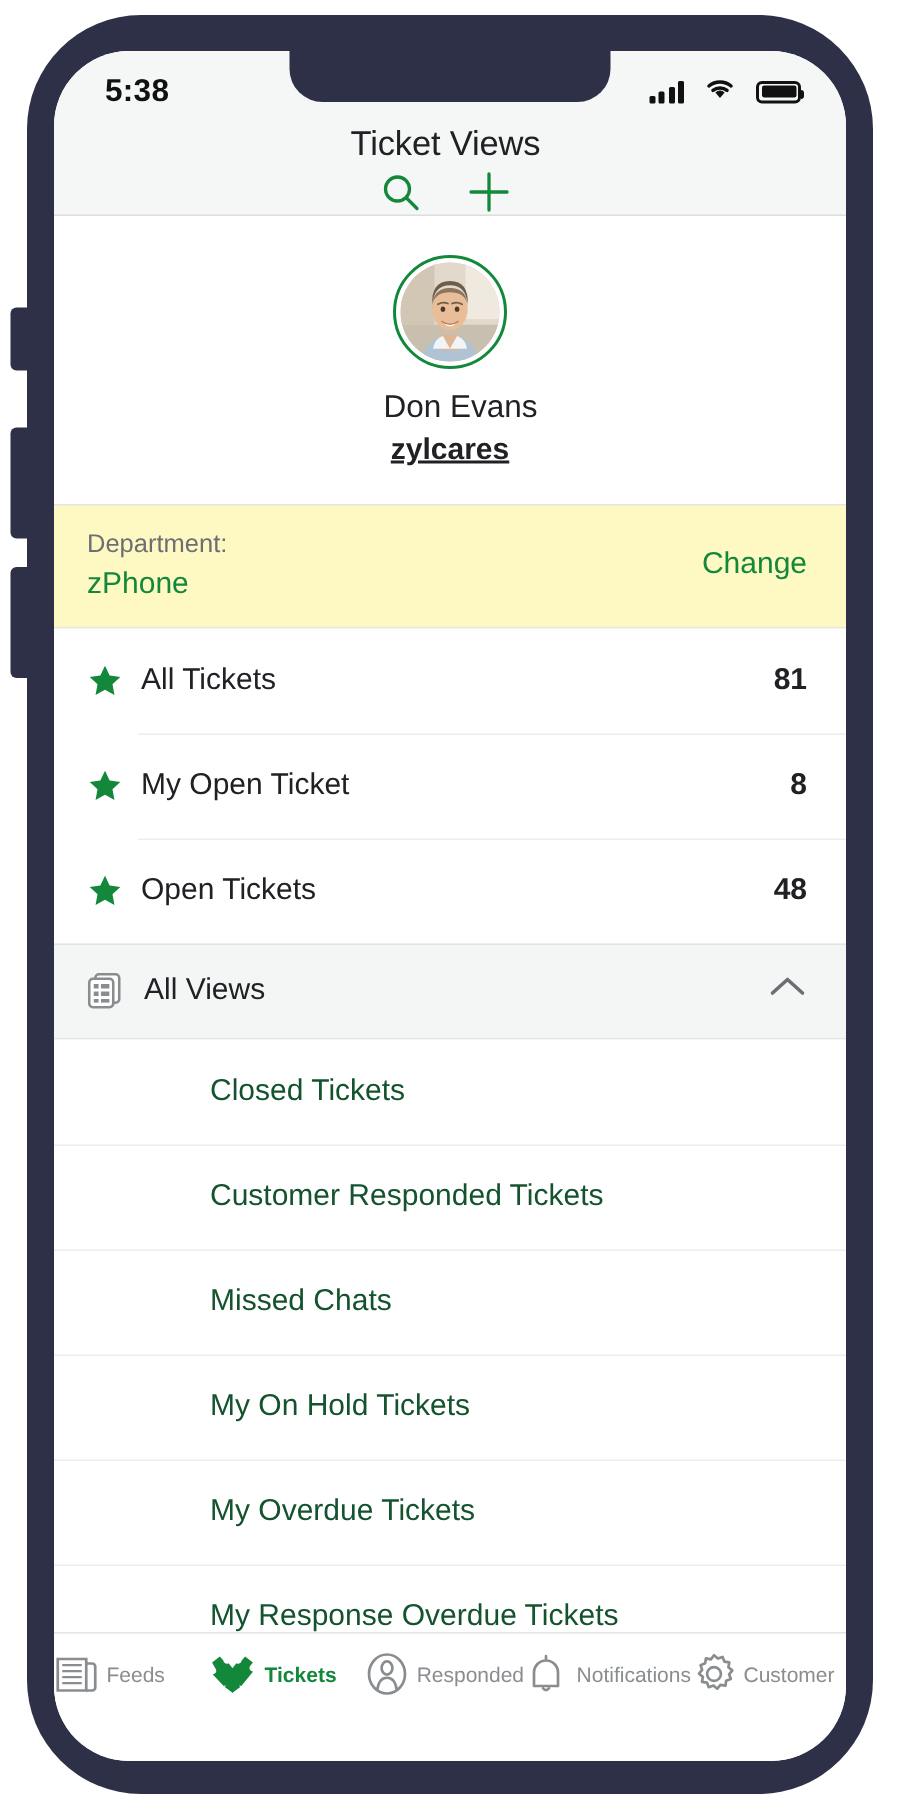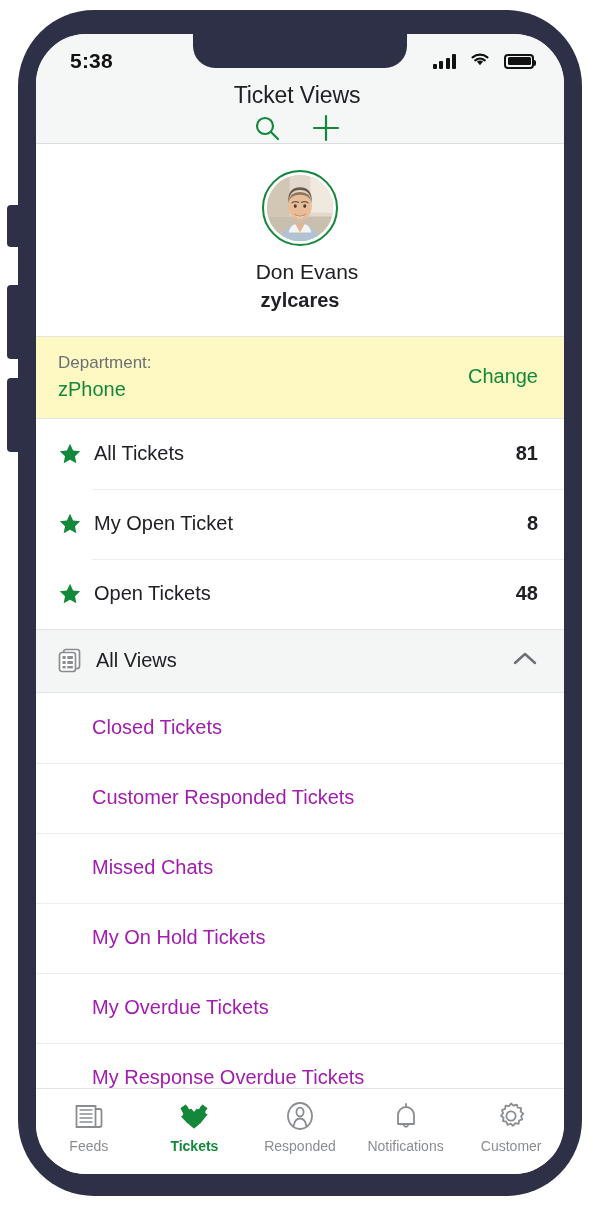--- a/index.html
+++ b/index.html
@@ -134,20 +134,21 @@
     margin-top:14px;
     font-size:21px;
     color:#202124;
     margin-left:14px;
   }
   .profile-handle {
     margin-top:5px;
     font-size:20px;
     font-weight:bold;
     color:#202124;
+    text-decoration:underline;
   }
 
   
   .dept-bar {
     background:#fef9c3;
     border-top:1px solid #E3E4E4;
     border-bottom:1px solid #E3E4E4;
     display:flex;
     align-items:center;
     justify-content:space-between;
@@ -203,38 +204,38 @@
     height:70px;
     padding:0 26px 0 56px;
     position:relative;
     cursor:pointer;
   }
   .view-row + .view-row::before {
     content:"";
     position:absolute; left:0; right:0; top:0;
     height:1px; background:#EDEDED;
   }
-  .view-label { font-size:20px; color:#a21caf; }
+  .view-label { font-size:20px; color:#14532d;margin-left:48px; }
 
   
   .tab-bar {
     position:absolute;
     left:0; right:0; bottom:0;
     height:86px;
     background:#ffffff;
     border-top:1px solid #E3E4E4;
     display:flex;
     align-items:flex-start;
     padding-top:10px;
     z-index:20;
   }
   .tab {
     flex:1;
     display:flex;
-    flex-direction:column;
+    flex-direction:row;
     align-items:center;
     gap:5px;
     cursor:pointer;
   }
   .tab-ico { height:34px; display:flex; align-items:center; justify-content:center; }
   .tab-label { font-size:14px; color:#8A8D90; }
   .tab.active .tab-label { color:#13883B; font-weight:bold; }
 </style>
 </head>
 <body>

